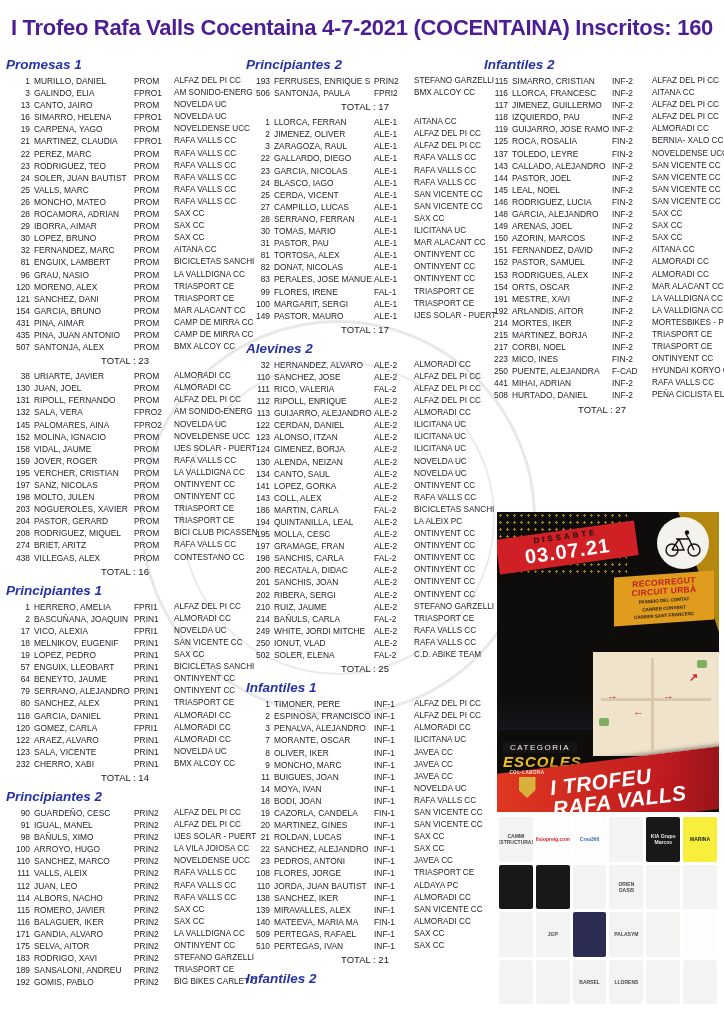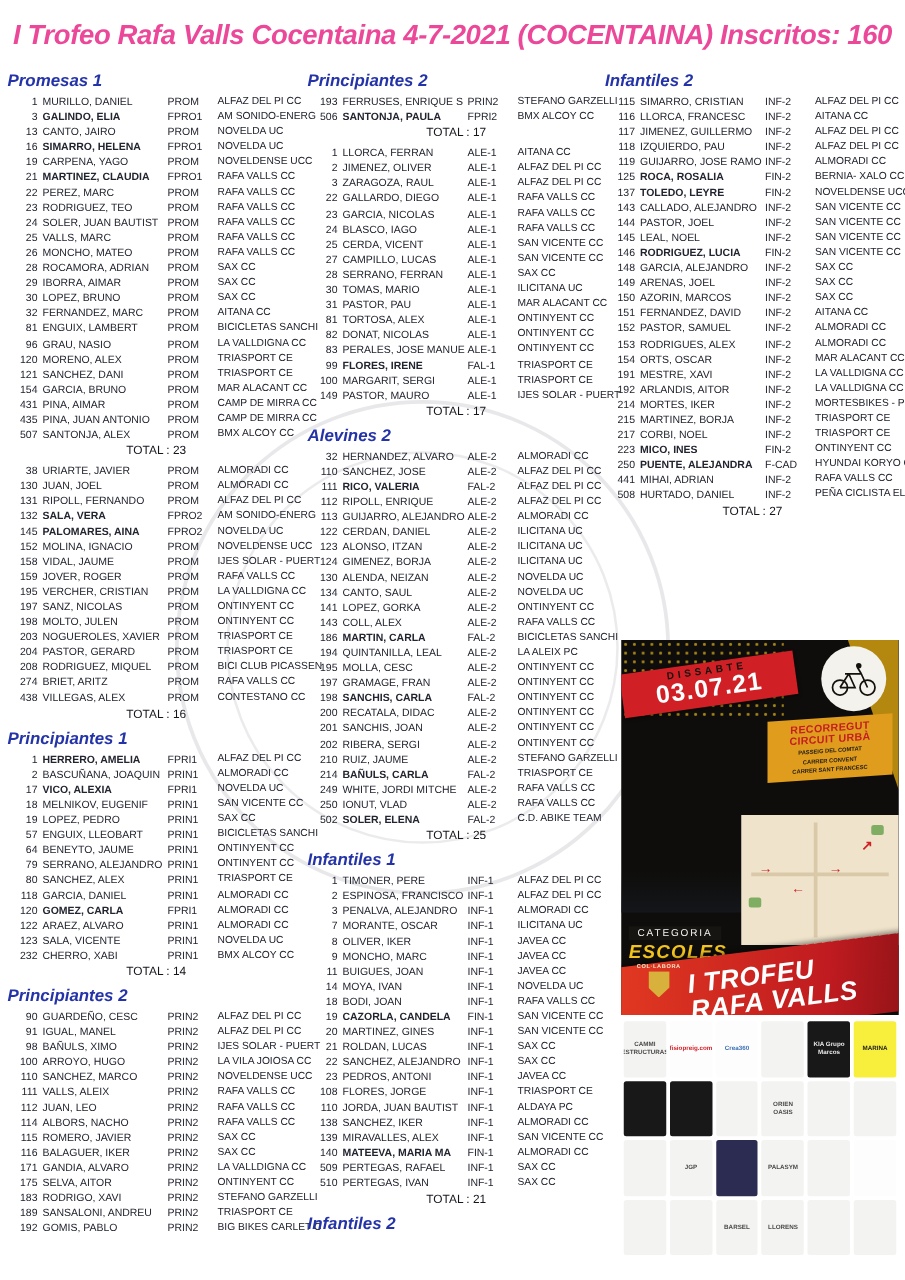--- a/index.html
+++ b/index.html
@@ -1,34 +1,34 @@
 <!DOCTYPE html>
 <html><head>
 <meta charset="utf-8">
 <style>
   html,body{margin:0;padding:0;background:#888;}
   .page{position:relative;width:724px;height:1024px;background:#ffffff;
         font-family:"Liberation Sans",sans-serif;overflow:hidden;margin:0 auto;}
   .doc-title{position:absolute;top:15px;left:0;right:0;text-align:center;
-        font-size:22px;font-weight:bold;color:#ec4899;letter-spacing:-0.3px;white-space:nowrap;font-style:italic;}
+        font-size:22px;font-weight:bold;color:#4c1d95;letter-spacing:-0.3px;white-space:nowrap;}
   .watermark{position:absolute;left:140px;top:320px;width:390px;height:390px;
         border:3px solid rgba(110,115,130,0.16);border-radius:50%;pointer-events:none;}
   .watermark::before{content:"";position:absolute;inset:38px;border:2px solid rgba(110,115,130,0.14);border-radius:50%;}
   .col{position:absolute;top:52px;}
   #col-0{left:6px;width:238px;}
   #col-1{left:246px;width:238px;}
   #col-2{left:484px;width:236px;}
   .section{margin-bottom:2px;}
   .sec-title{text-align:left;font-size:13.5px;font-weight:bold;font-style:italic;
         color:#2433a8;margin:5px 0 3px;}
   .row{display:grid;grid-template-columns:24px 96px 36px auto;column-gap:4px;
         font-size:8.4px;line-height:12.1px;color:#22242f;white-space:nowrap;}
   .c-num{text-align:right;}
   .c-club{font-size:8.2px;}
-  .row.bold .c-name{font-weight:bold;}
+  .row.bold .c-name{font-weight:normal;}
   .total{text-align:center;font-weight:normal;font-size:9.5px;color:#15151c;margin:2px 0 3px;height:12px;}
   
   .poster{position:absolute;left:497px;top:512px;width:222px;height:497px;}
   .poster-top{position:relative;width:222px;height:300px;background:#0e0d0b;overflow:hidden;}
   .gold-corner{position:absolute;right:0;top:0;width:74px;height:120px;background:#b4870f;
         clip-path:polygon(45% 0,100% 0,100% 100%);}
   .dots{position:absolute;background-image:radial-gradient(#c7a11b 1px,transparent 1.3px);
         background-size:7px 7px;opacity:.8;}
   .dots.p1{left:0;top:0;width:130px;height:64px;}
   .dots.p2{right:0;top:150px;width:36px;height:100px;}

